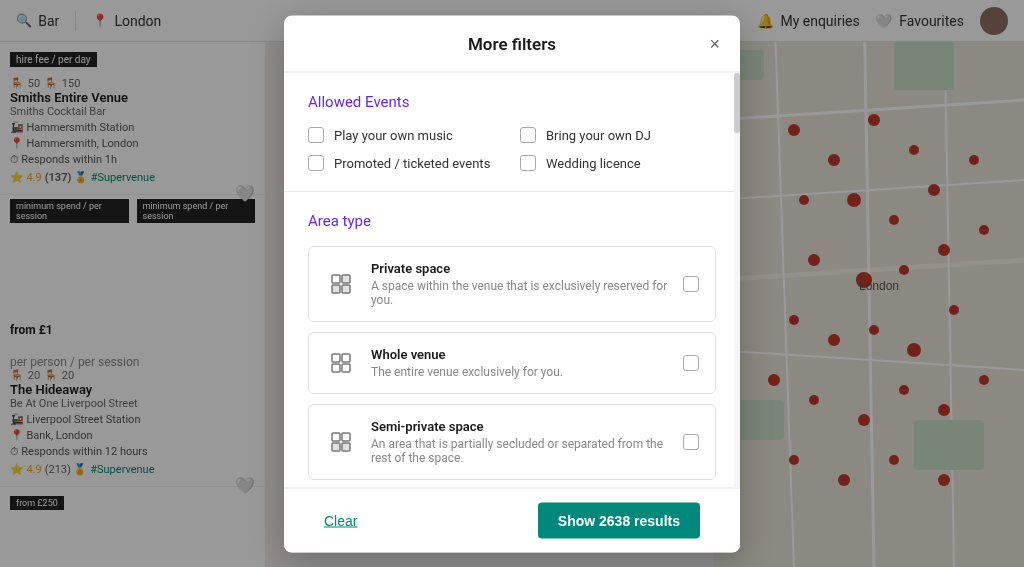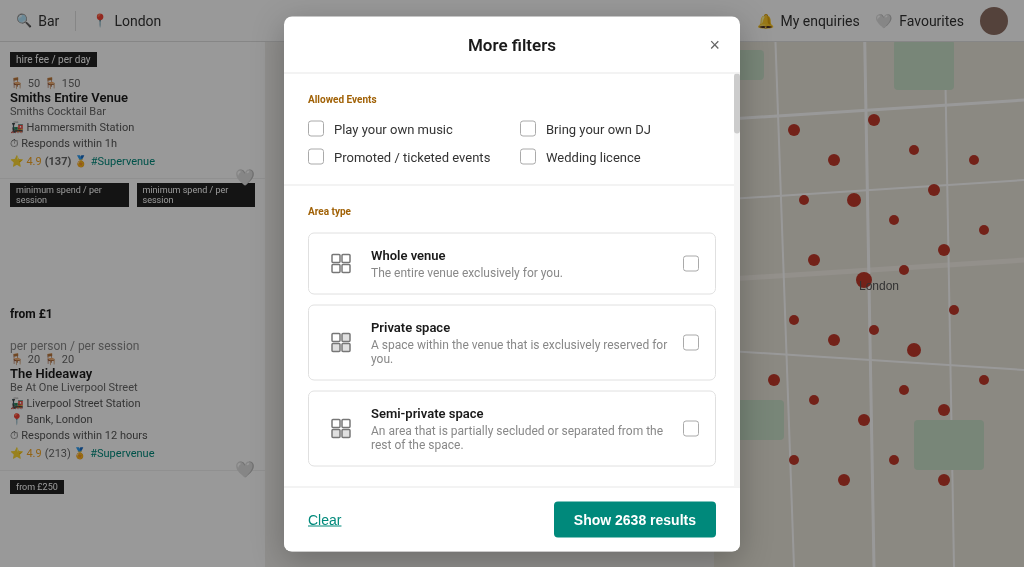--- a/index.html
+++ b/index.html
@@ -190,23 +190,23 @@
       line-height: 1;
       padding: 4px;
     }
 
     .modal-section {
       padding: 20px 24px;
       border-bottom: 1px solid #e8e8e8;
     }
 
     .section-title {
-      font-size: 10px;
-      font-weight: 700;
-      color: #a16207;
+      font-size: 15px;
+      font-weight: 400;
+      color: #6d28d9;
       margin-bottom: 16px;
     }
 
     
     .checkbox-grid {
       display: grid;
       grid-template-columns: 1fr 1fr;
       gap: 12px 16px;
     }
 
@@ -281,21 +281,21 @@
       border-radius: 3px;
       background: #fff;
       flex-shrink: 0;
     }
 
     
     .modal-footer {
       display: flex;
       align-items: center;
       justify-content: space-between;
-      padding: 14px 24px;
+      padding: 14px 40px;
       border-top: 1px solid #e8e8e8;
       background: #fff;
     }
 
     .clear-btn {
       background: none;
       border: none;
       font-size: 14px;
       color: #00897b;
       cursor: pointer;
@@ -383,20 +383,21 @@
     </div>
     <div class="capacity-tag">
       <span>🪑</span>
         <span>50</span>
         <span>🪑</span>
         <span>150</span>
     </div>
     <div class="listing-name">Smiths Entire Venue</div>
     <div class="listing-sub">Smiths Cocktail Bar</div>
     <div class="listing-meta">🚂 Hammersmith Station</div>
+    <div class="listing-meta">📍 Hammersmith, London</div>
     <div class="listing-meta">⏱ Responds within 1h</div>
     <div style="margin-top:4px;">
       <span class="stars">⭐ 4.9</span> <span style="font-size:11px; color:#666;font-weight:bold;">(137)</span>
       <span class="supervenue-badge"> 🏅 #Supervenue</span>
     </div>
     <span class="heart-btn">🤍</span>
   </div>
 
   <div style="padding: 4px 10px; display:flex; gap:8px;">
     <div class="listing-price-tag" style="font-size:9px;">minimum spend / per session</div>
@@ -519,44 +520,44 @@
       </div>
     </div>
 
     <div class="modal-section" style="border-bottom:none;">
       <div class="section-title">Area type</div>
 
       <div class="area-card">
         <div class="area-icon">
           <svg class="grid-icon-svg" viewBox="0 0 24 24" fill="none" stroke="#777" stroke-width="1.5">
             <rect x="3" y="3" width="8" height="8" rx="1"></rect>
+            <rect x="13" y="3" width="8" height="8" rx="1" fill="#e0e0e0"></rect>
+            <rect x="3" y="13" width="8" height="8" rx="1" fill="#e0e0e0"></rect>
+            <rect x="13" y="13" width="8" height="8" rx="1" fill="#e0e0e0"></rect>
+          </svg>
+        </div>
+        <div class="area-text">
+          <div class="area-name">Private space</div>
+          <div class="area-desc">A space within the venue that is exclusively reserved for you.</div>
+        </div>
+        <div class="area-checkbox"></div>
+      </div>
+
+      <div class="area-card">
+        <div class="area-icon">
+          <svg class="grid-icon-svg" viewBox="0 0 24 24" fill="none" stroke="#777" stroke-width="1.5">
+            <rect x="3" y="3" width="8" height="8" rx="1"></rect>
             <rect x="13" y="3" width="8" height="8" rx="1"></rect>
             <rect x="3" y="13" width="8" height="8" rx="1"></rect>
             <rect x="13" y="13" width="8" height="8" rx="1"></rect>
           </svg>
         </div>
         <div class="area-text">
           <div class="area-name">Whole venue</div>
           <div class="area-desc">The entire venue exclusively for you.</div>
-        </div>
-        <div class="area-checkbox"></div>
-      </div>
-
-      <div class="area-card">
-        <div class="area-icon">
-          <svg class="grid-icon-svg" viewBox="0 0 24 24" fill="none" stroke="#777" stroke-width="1.5">
-            <rect x="3" y="3" width="8" height="8" rx="1"></rect>
-            <rect x="13" y="3" width="8" height="8" rx="1" fill="#e0e0e0"></rect>
-            <rect x="3" y="13" width="8" height="8" rx="1" fill="#e0e0e0"></rect>
-            <rect x="13" y="13" width="8" height="8" rx="1" fill="#e0e0e0"></rect>
-          </svg>
-        </div>
-        <div class="area-text">
-          <div class="area-name">Private space</div>
-          <div class="area-desc">A space within the venue that is exclusively reserved for you.</div>
         </div>
         <div class="area-checkbox"></div>
       </div>
 
       <div class="area-card">
         <div class="area-icon">
           <svg class="grid-icon-svg" viewBox="0 0 24 24" fill="none" stroke="#777" stroke-width="1.5">
             <rect x="3" y="3" width="8" height="8" rx="1"></rect>
             <rect x="13" y="3" width="8" height="8" rx="1"></rect>
             <rect x="3" y="13" width="8" height="8" rx="1" fill="#e0e0e0"></rect>

